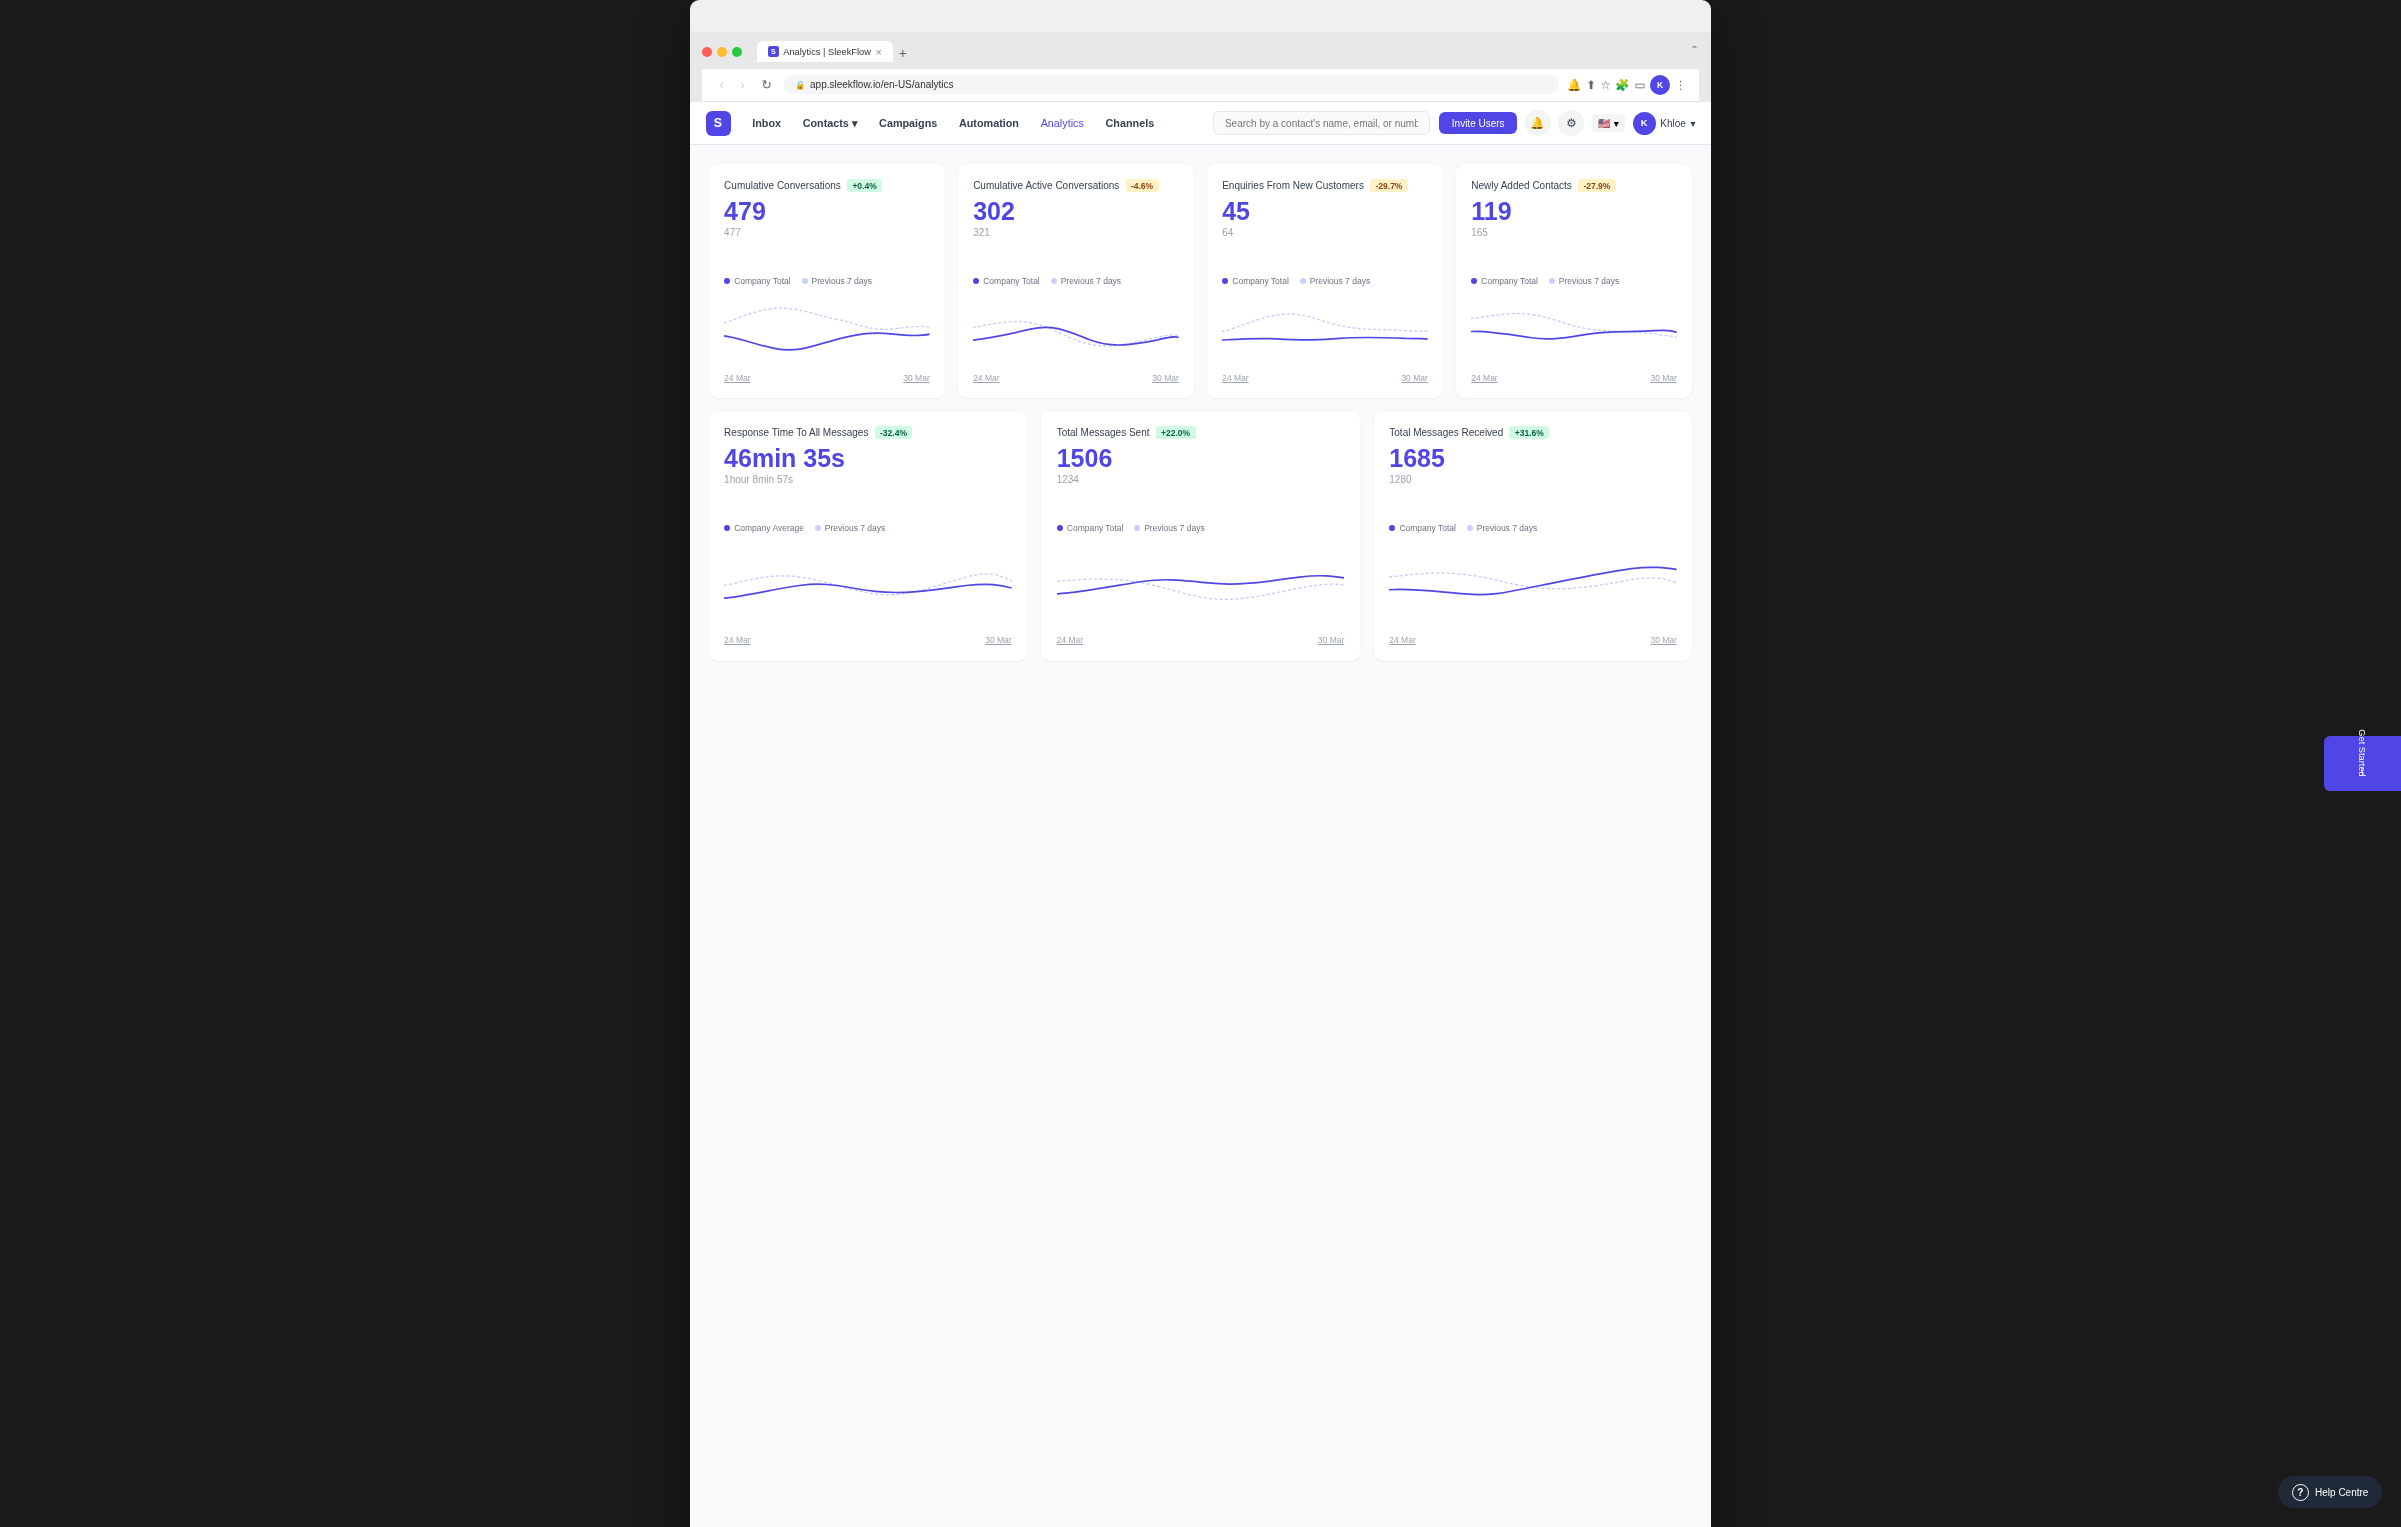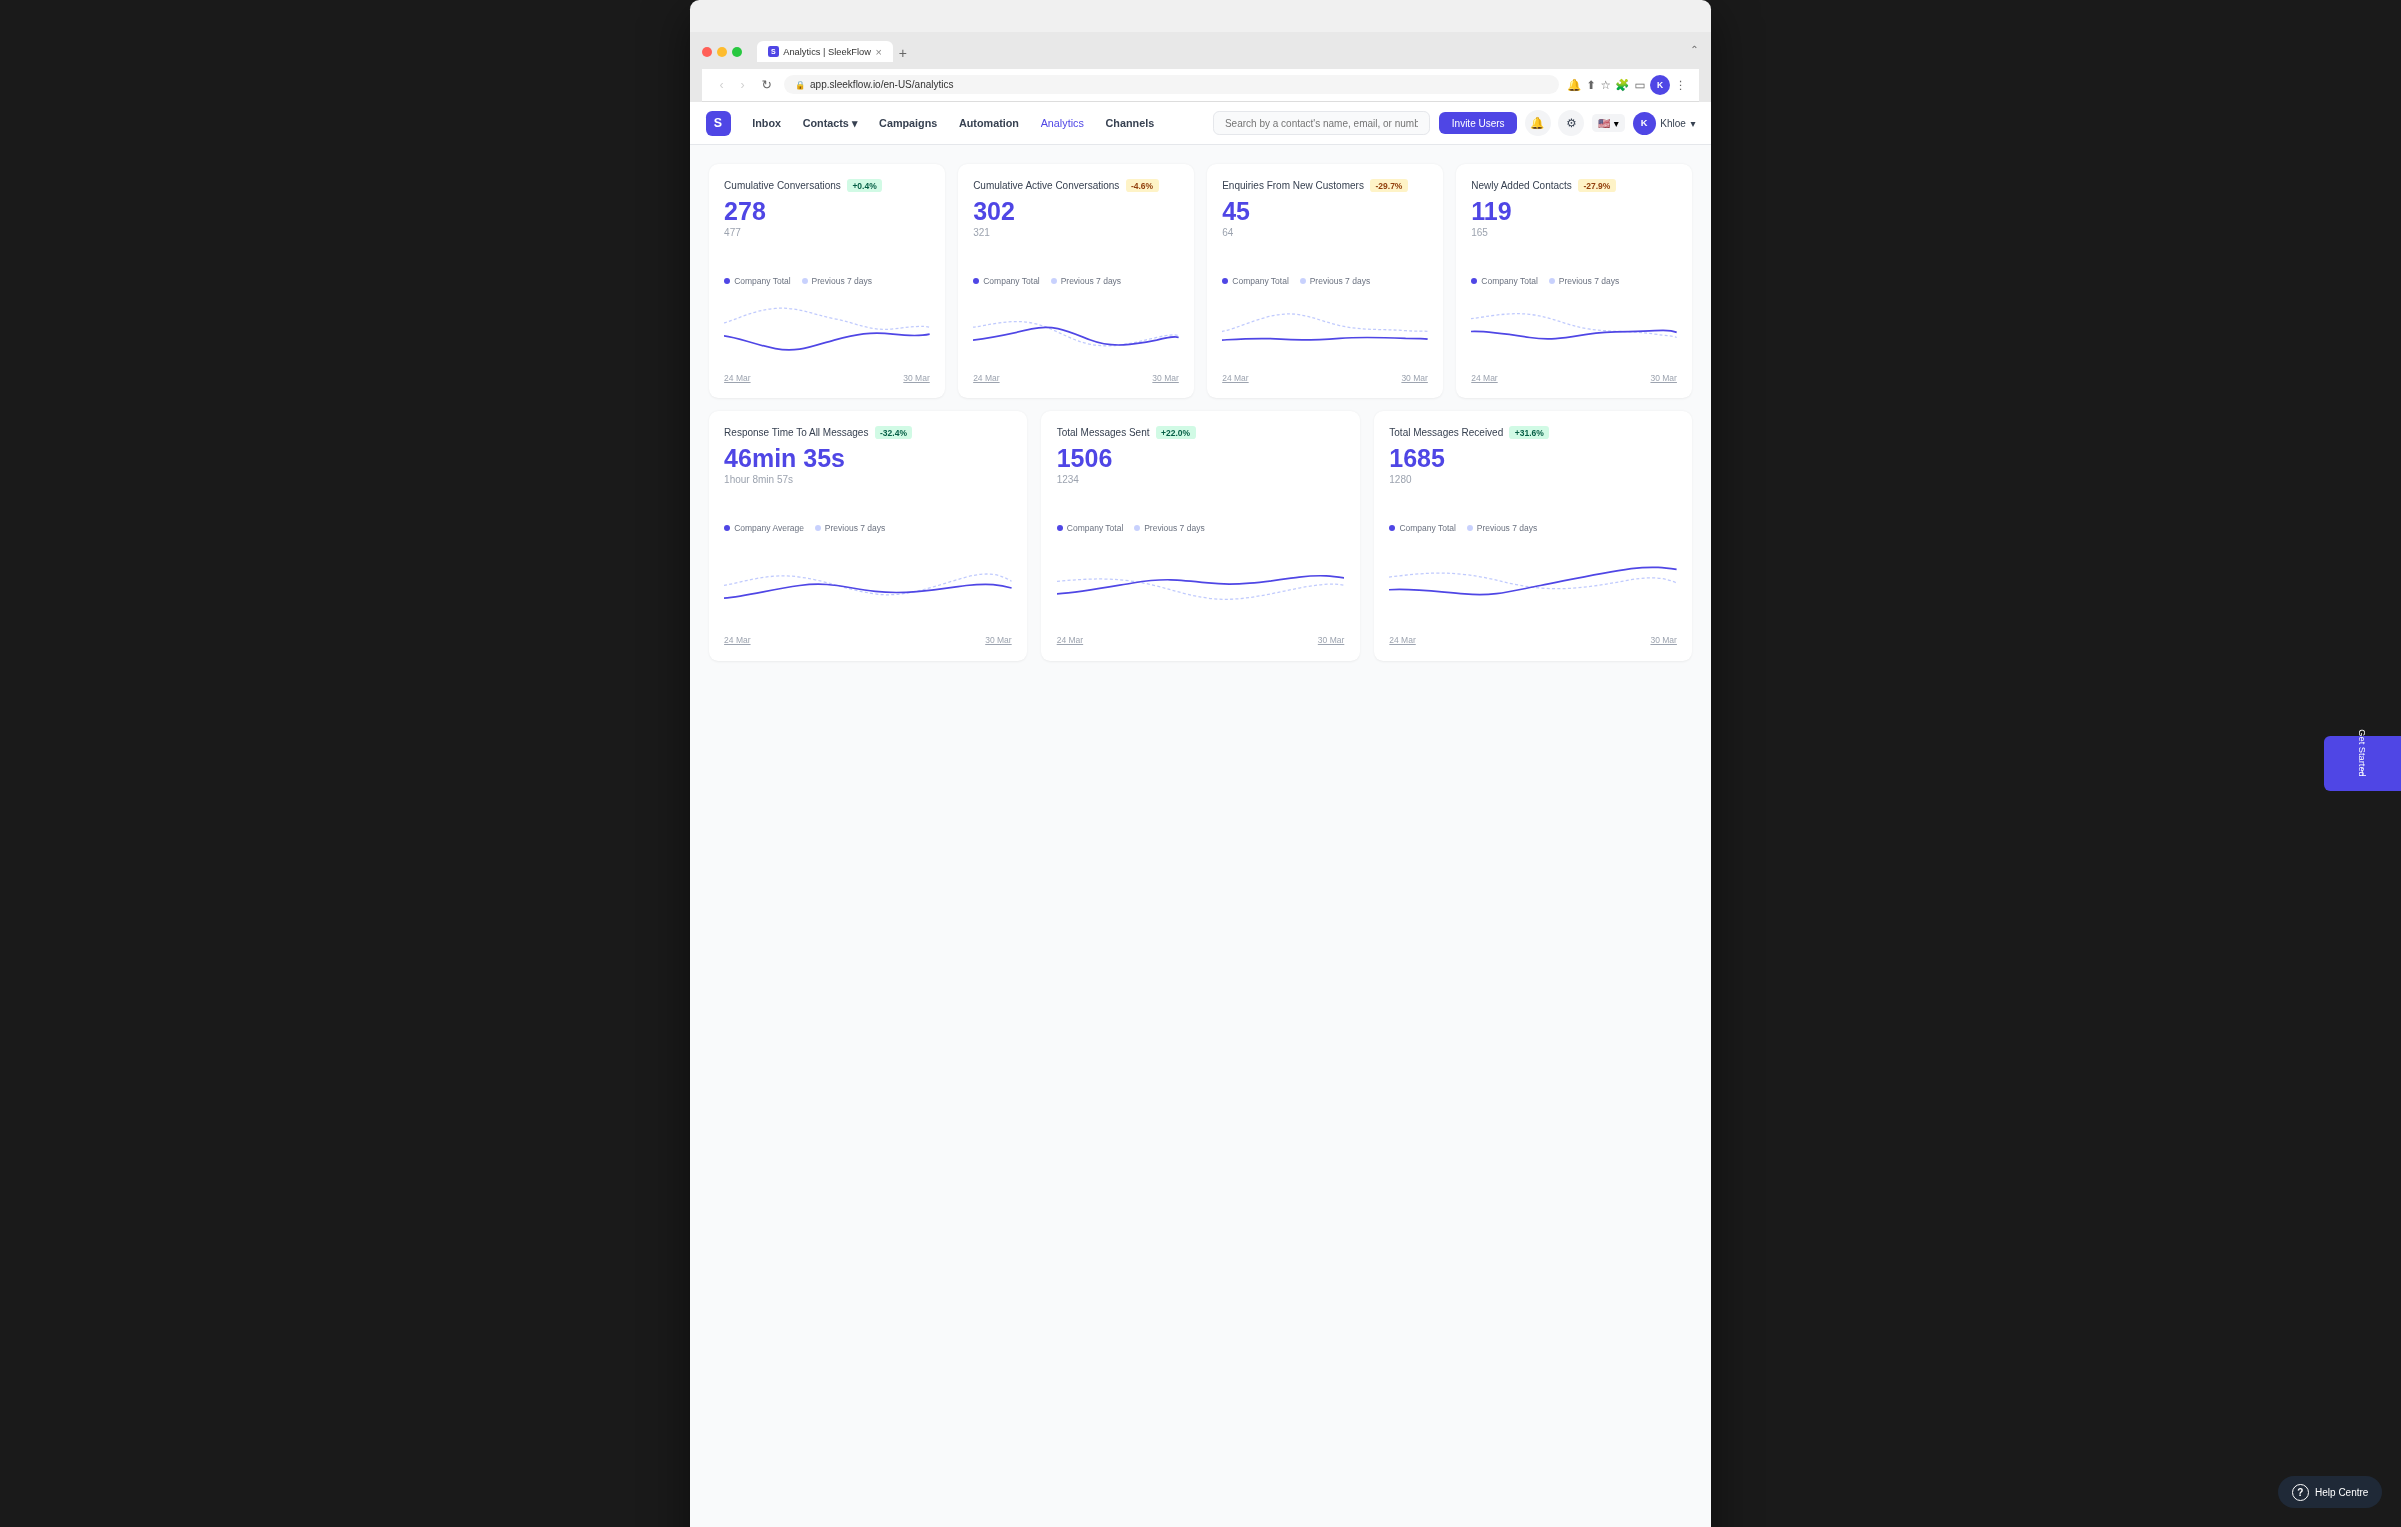--- a/index.html
+++ b/index.html
@@ -388,21 +388,21 @@
 
     <div class="main-content">
 
       <div class="cards-grid-top">
 
         <div class="stat-card">
           <div class="card-header">
             <span class="card-title">Cumulative Conversations</span>
             <span class="badge badge-green">+0.4%</span>
           </div>
-          <div class="card-value">278</div>
+          <div class="card-value">479</div>
           <div class="card-subvalue">477</div>
           <div class="card-legend">
             <div class="legend-item">
               <div class="legend-dot legend-dot-solid"></div>
               <span>Company Total</span>
             </div>
             <div class="legend-item">
               <div class="legend-dot legend-dot-dashed"></div>
               <span>Previous 7 days</span>
             </div>

